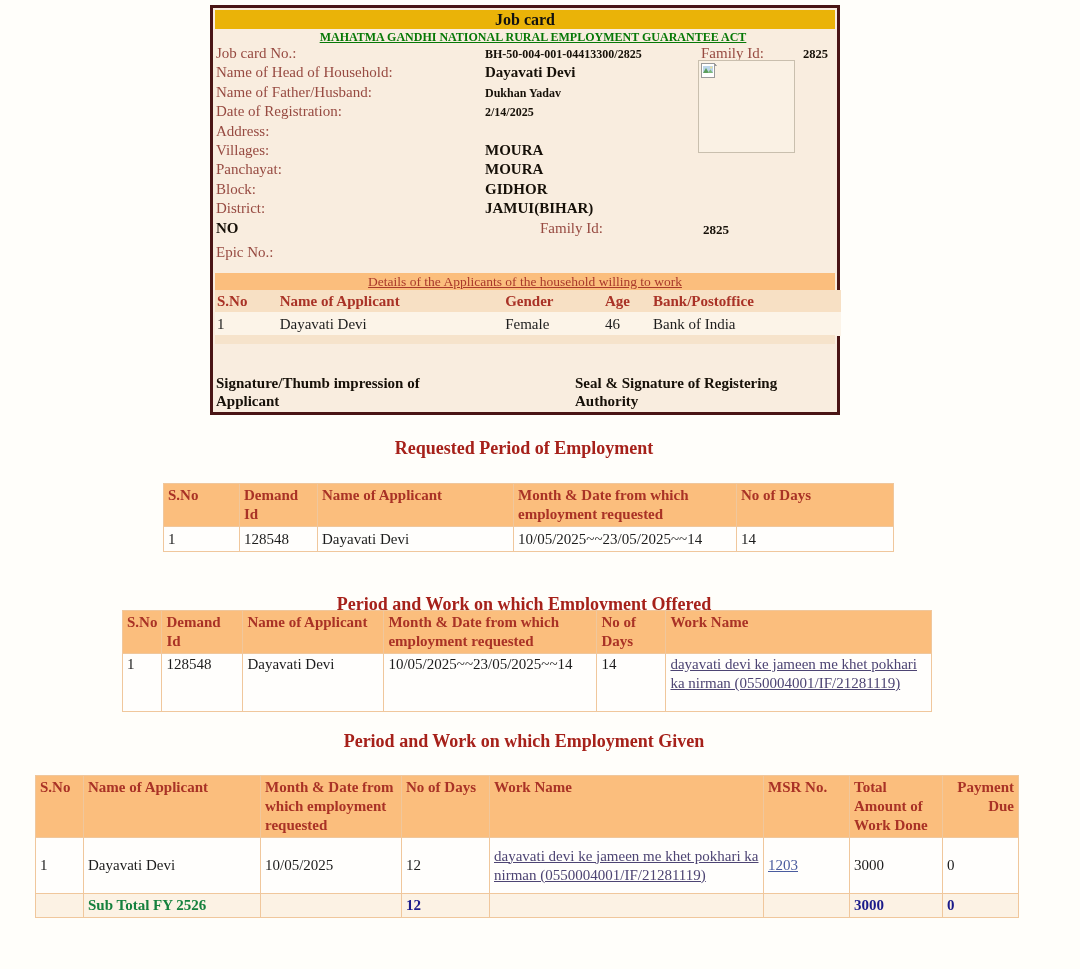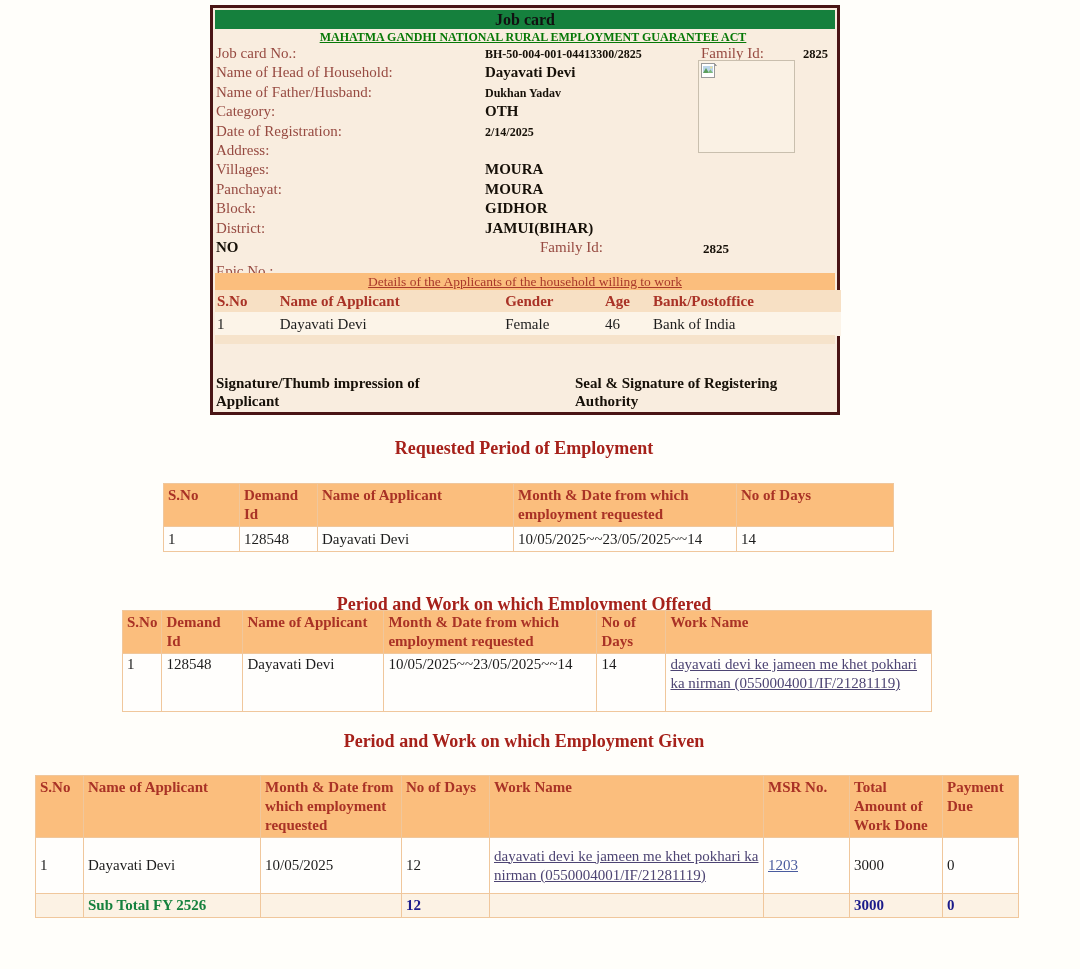--- a/index.html
+++ b/index.html
@@ -9,21 +9,21 @@
     font-family:"Liberation Serif","DejaVu Serif",serif;
     color:#1c1c1c;
   }
   
   .card{
     position:absolute;left:210px;top:5px;width:630px;height:410px;
     box-sizing:border-box;border:3px solid #4a1515;background:#f9eddf;
   }
   .pink-band{
     position:absolute;left:2px;right:2px;top:2px;height:19px;
-    background:#15803d;text-align:center;
+    background:#eab308;text-align:center;
     font-weight:bold;font-size:16px;line-height:19px;color:#111;
   }
   .act-line{
     position:absolute;left:0;right:0;top:22px;text-align:center;
     font-weight:bold;font-size:12px;color:#067806;padding-left:16px;
   }
   .act-line a{color:#067806;text-decoration:underline;cursor:pointer;}
   .fields{position:absolute;left:3px;top:37px;right:3px;}
   .frow{display:flex;align-items:baseline;height:19.4px;position:relative;}
   .flabel{width:269px;flex:0 0 269px;font-size:15px;color:#974a41;}
@@ -89,21 +89,21 @@
   #off-table{left:122px;top:610px;}
   #off-table .c0{width:30px;}#off-table .c1{width:72px;}#off-table .c2{width:132px;}
   #off-table .c3{width:204px;}#off-table .c4{width:60px;}#off-table .c5{width:257px;}
   #off-table td{vertical-align:top;}
   #off-table tr.data td{height:55px;}
   #off-table td.nowrap{white-space:nowrap;overflow:visible;}
 
   #giv-table{left:35px;top:775px;}
   #giv-table .c0{width:39px;}#giv-table .c1{width:168px;}#giv-table .c2{width:132px;}
   #giv-table .c3{width:79px;}#giv-table .c4{width:265px;}#giv-table .c5{width:77px;}
-  #giv-table .c6{width:84px;}#giv-table .c7{width:67px;}
+  #giv-table .c6{width:84px;}#giv-table .c7{width:67px;text-align:right;}
   #giv-table tr.data td{height:53px;vertical-align:middle;}
   #giv-table tr.subtotal td{
     height:21px;background:#fcf2e4;font-weight:bold;
   }
   .subtotal .lab{color:#15803d;}
   .subtotal .num{color:#1b1b8a;}
 </style>
 </head>
 <body>
 
@@ -132,24 +132,20 @@
       <span class="flabel">Job card No.:</span>
       <span class="fvalue sm">BH-50-004-001-04413300/2825</span>
     </div>
     <div class="frow">
       <span class="flabel">Name of Head of Household:</span>
       <span class="fvalue lg">Dayavati Devi</span>
     </div>
     <div class="frow">
       <span class="flabel">Name of Father/Husband:</span>
       <span class="fvalue sm">Dukhan Yadav</span>
-    </div>
-    <div class="frow">
-      <span class="flabel">Category:</span>
-      <span class="fvalue lg">OTH</span>
     </div>
     <div class="frow">
       <span class="flabel">Date of Registration:</span>
       <span class="fvalue sm">2/14/2025</span>
     </div>
     <div class="frow">
       <span class="flabel">Address:</span>
       <span class="fvalue lg"></span>
     </div>
     <div class="frow">

